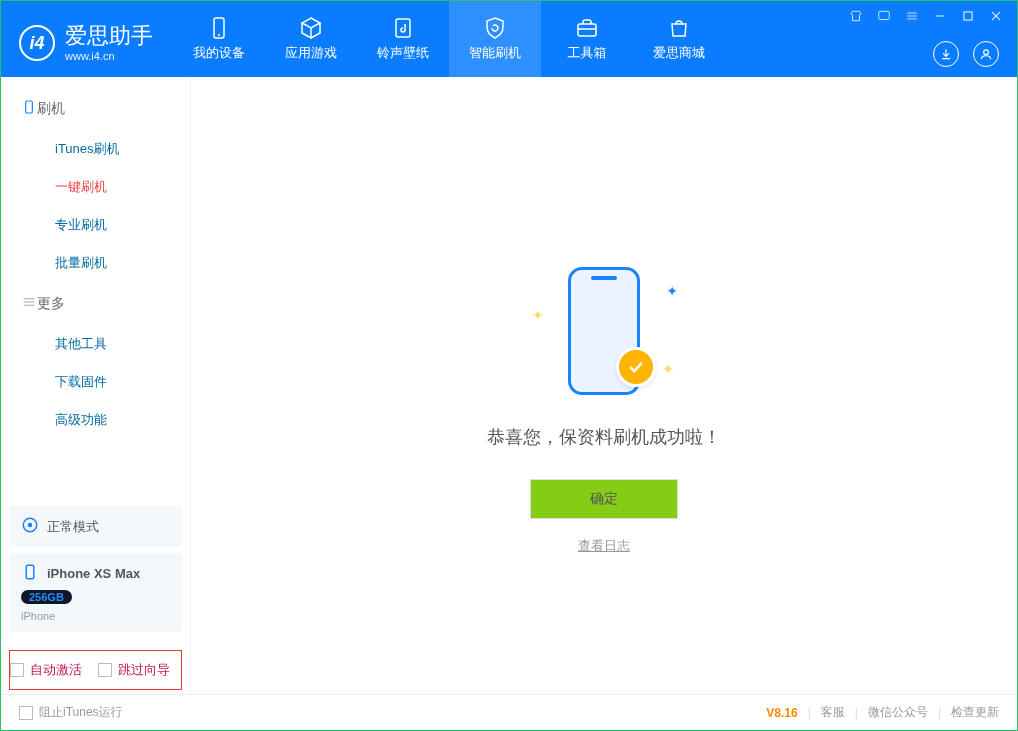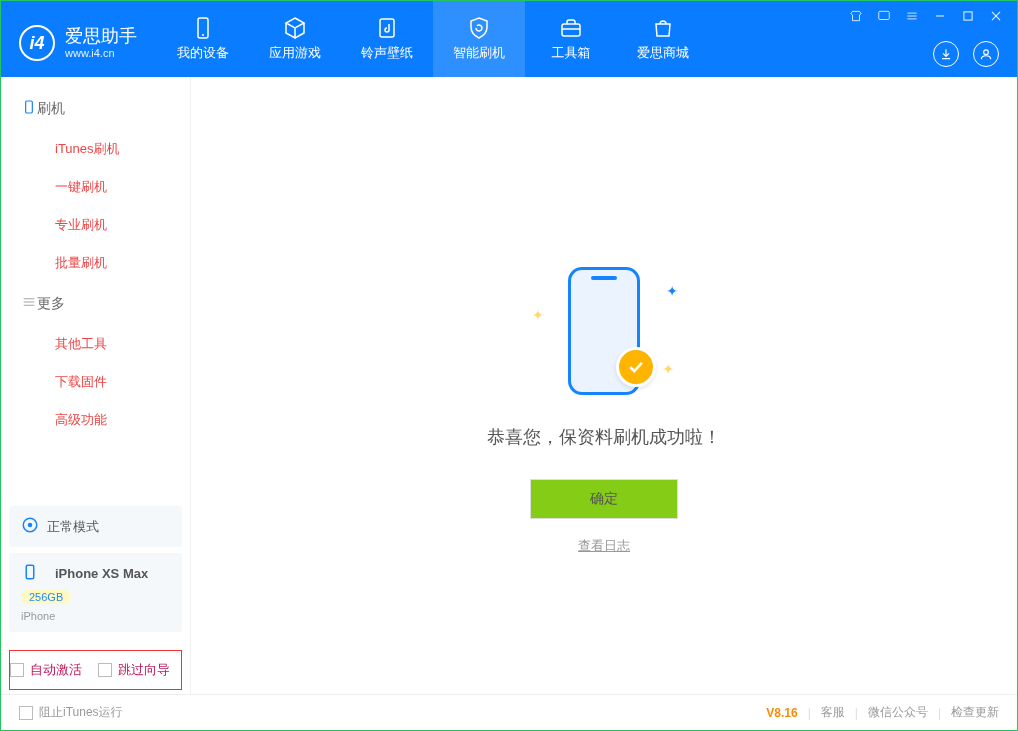--- a/index.html
+++ b/index.html
@@ -2,42 +2,42 @@
 <html><head>
 <meta charset="utf-8">
 <style>
 * { margin: 0; padding: 0; box-sizing: border-box; }
 body { font-family: "Microsoft YaHei", -apple-system, sans-serif; background: #fff; }
 .app-window { width: 1018px; height: 731px; display: flex; flex-direction: column; border: 1px solid #22c55e; }
 .titlebar { height: 76px; background: linear-gradient(180deg, #0a7cff 0%, #0a7cff 100%); display: flex; align-items: stretch; padding: 0 14px 0 18px; color: #fff; position: relative; }
 .logo-block { display: flex; align-items: center; gap: 10px; padding-right: 20px; padding-top: 8px; }
 .logo-circle { width: 36px; height: 36px; border-radius: 50%; border: 2.5px solid #fff; display: flex; align-items: center; justify-content: center; font-weight: 900; font-size: 18px; font-style: italic; }
 .logo-text { line-height: 1.2; }
-.logo-title { font-size: 18px; font-weight: 500; }
+.logo-title { font-size: 22px; font-weight: 500; }
 .logo-sub { font-size: 11px; opacity: .9; }
 .nav { display: flex; align-items: stretch; }
 .nav-item { width: 92px; display: flex; flex-direction: column; align-items: center; justify-content: center; gap: 4px; cursor: pointer; color: #fff; font-size: 13px; }
 .nav-item.active { background: rgba(255,255,255,.15); }
 .nav-item svg { width: 24px; height: 24px; }
 .tb-right { position: absolute; right: 14px; top: 8px; display: flex; gap: 14px; color: #fff; font-size: 12px; align-items: center; }
 .tb-right .gicon { cursor: pointer; opacity: .9; display: inline-flex; }
 .tb-right-btns { position: absolute; right: 18px; bottom: 10px; display: flex; gap: 14px; }
 .tb-right-btns .circ { width: 26px; height: 26px; border: 1.5px solid #fff; border-radius: 50%; display: flex; align-items: center; justify-content: center; cursor: pointer; }
 .body { flex: 1; display: flex; min-height: 0; }
 .sidebar { width: 190px; background: #fff; display: flex; flex-direction: column; border-right: 1px solid #f0f0f0; }
 .sb-scroll { flex: 1; overflow: hidden; padding-top: 10px; }
 .sb-header { display: flex; align-items: center; padding: 12px 20px; color: #666; font-size: 14px; font-weight: 500; }
 .sb-header .hicon { color: #1684fc; }
-.sb-item { padding: 10px 20px 10px 54px; font-size: 13px; color: #ef4444; cursor: pointer; }
+.sb-item { padding: 10px 20px 10px 54px; font-size: 13px; color: #0369a1; cursor: pointer; }
 .sb-item.active { color: #ef4444; }
 .sb-bottom { padding: 8px; }
 .sb-card { background: #f5f8fb; border-radius: 3px; padding: 10px 12px; margin-top: 6px; display: flex; align-items: center; gap: 8px; font-size: 13px; color: #555; }
 .sb-card.dev { flex-direction: column; align-items: flex-start; gap: 4px; }
 .dev-name { font-weight: 600; color: #555; }
-.dev-cap { display: inline-block; background: #fef9c3; color: #2a8bf2; border-radius: 10px; padding: 1px 8px; font-size: 11px; margin-top: 2px; }
+.dev-cap { display: inline-block; background: #0f172a; color: #2a8bf2; border-radius: 10px; padding: 1px 8px; font-size: 11px; margin-top: 2px; font-weight: bold; }
 .dev-type { font-size: 11px; color: #999; margin-top: 2px; }
 .opt-row { border: 1.5px solid #e33; margin: 10px 8px 4px 8px; padding: 10px 0; display: flex; gap: 16px; font-size: 13px; color: #be185d; }
 .chk { display: flex; align-items: center; gap: 6px; cursor: pointer; }
 .chk-box { width: 14px; height: 14px; border: 1px solid #bbb; }
 .content { flex: 1; background: #fff; display: flex; flex-direction: column; align-items: center; position: relative; }
 .center-card { margin-top: 190px; display: flex; flex-direction: column; align-items: center; }
 .phone-illus { position: relative; width: 200px; height: 150px; }
 .phone-body { position: absolute; left: 64px; top: 0; width: 72px; height: 128px; border: 3px solid #1684fc; border-radius: 14px; background: #eaf3ff; }
 .phone-body::before { content: ""; position: absolute; left: 50%; transform: translateX(-50%); top: 6px; width: 26px; height: 4px; background: #1684fc; border-radius: 2px; }
 .phone-badge { position: absolute; right: 48px; top: 80px; width: 40px; height: 40px; border-radius: 50%; background: #ffb400; border: 3px solid #fff; display: flex; align-items: center; justify-content: center; box-shadow: 0 2px 4px rgba(0,0,0,.1); }
@@ -194,21 +194,21 @@
 
       <div class="sb-bottom">
         <div class="sb-card">
           <span><svg width="18" height="18" viewBox="0 0 24 24">
                 <circle cx="12" cy="12" r="9" fill="none" stroke="#1684fc" stroke-width="2"></circle>
                 <circle cx="12" cy="12" r="3" fill="#1684fc"></circle>
               </svg></span>
           <span>正常模式</span>
         </div>
         <div class="sb-card dev">
-          <div style="display:flex; gap:16px; align-items:center;">
+          <div style="display:flex; gap:8px; align-items:center;">
             <span><svg width="18" height="18" viewBox="0 0 24 24">
                   <rect x="7" y="3" width="10" height="18" rx="2" fill="none" stroke="#1684fc" stroke-width="2"></rect>
                 </svg></span>
             <span class="dev-name">iPhone XS Max</span>
           </div>
           <span class="dev-cap">256GB</span>
           <span class="dev-type">iPhone</span>
         </div>
       </div>
 

